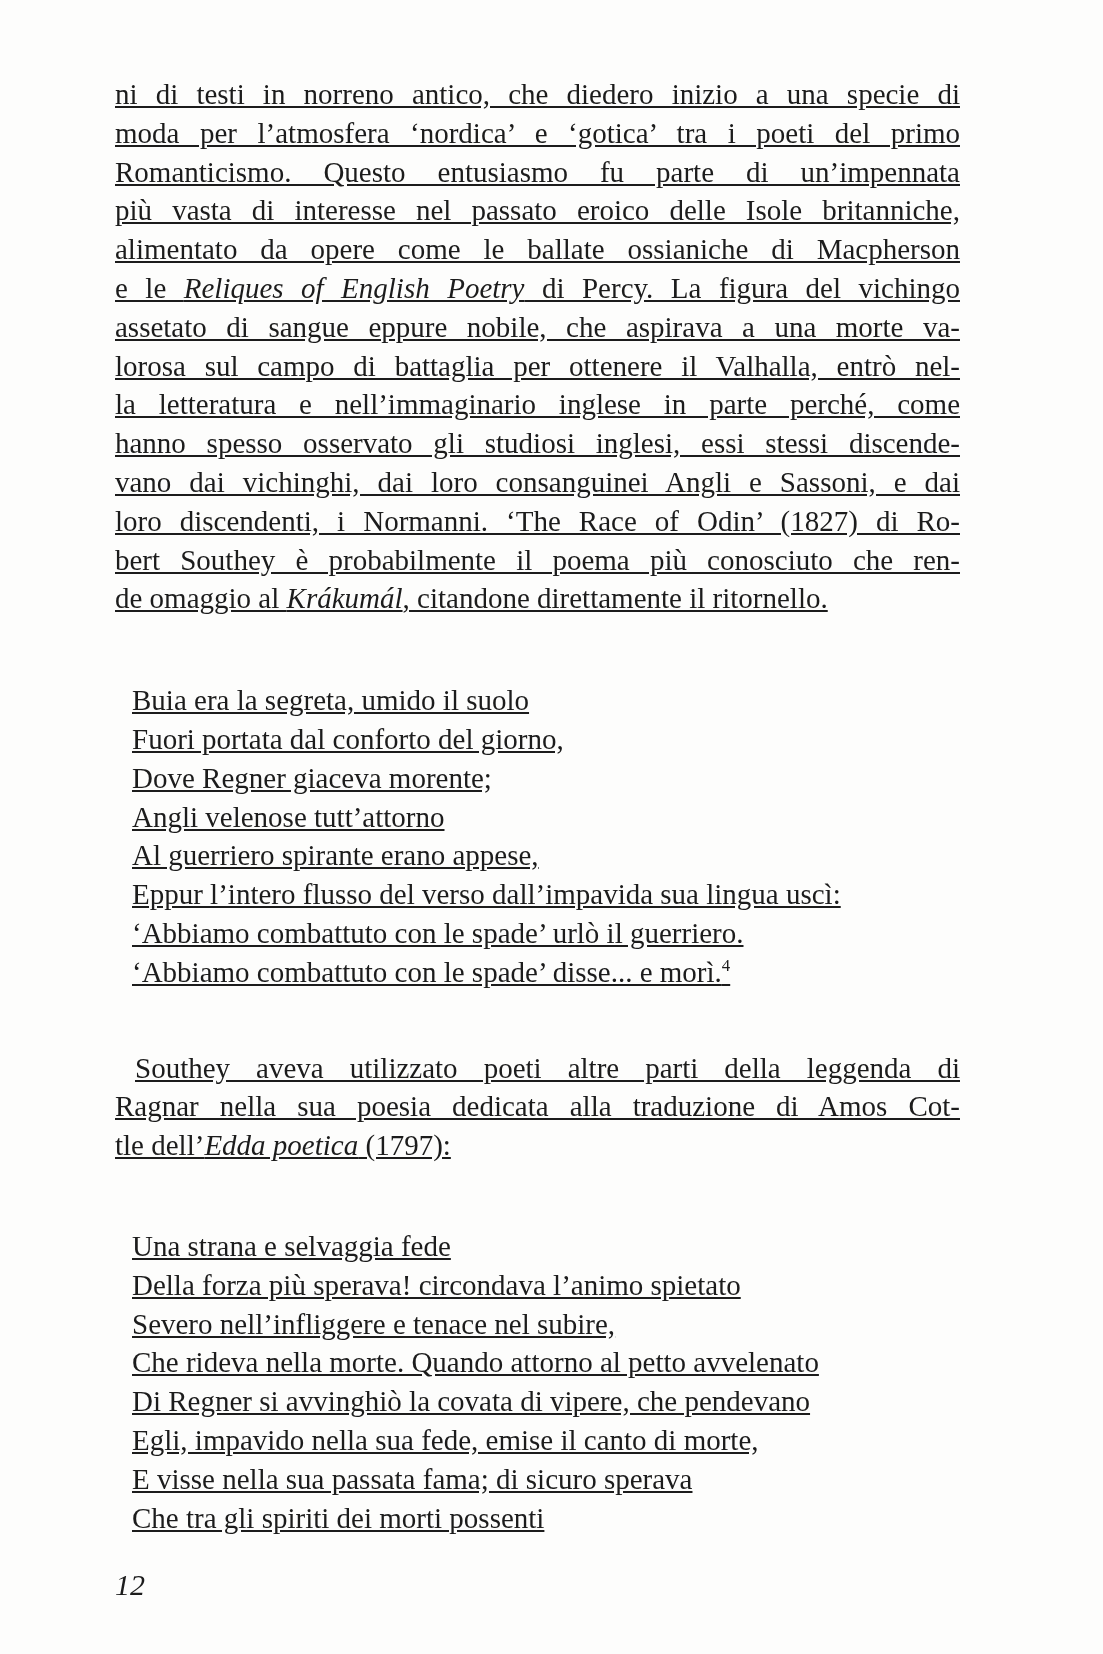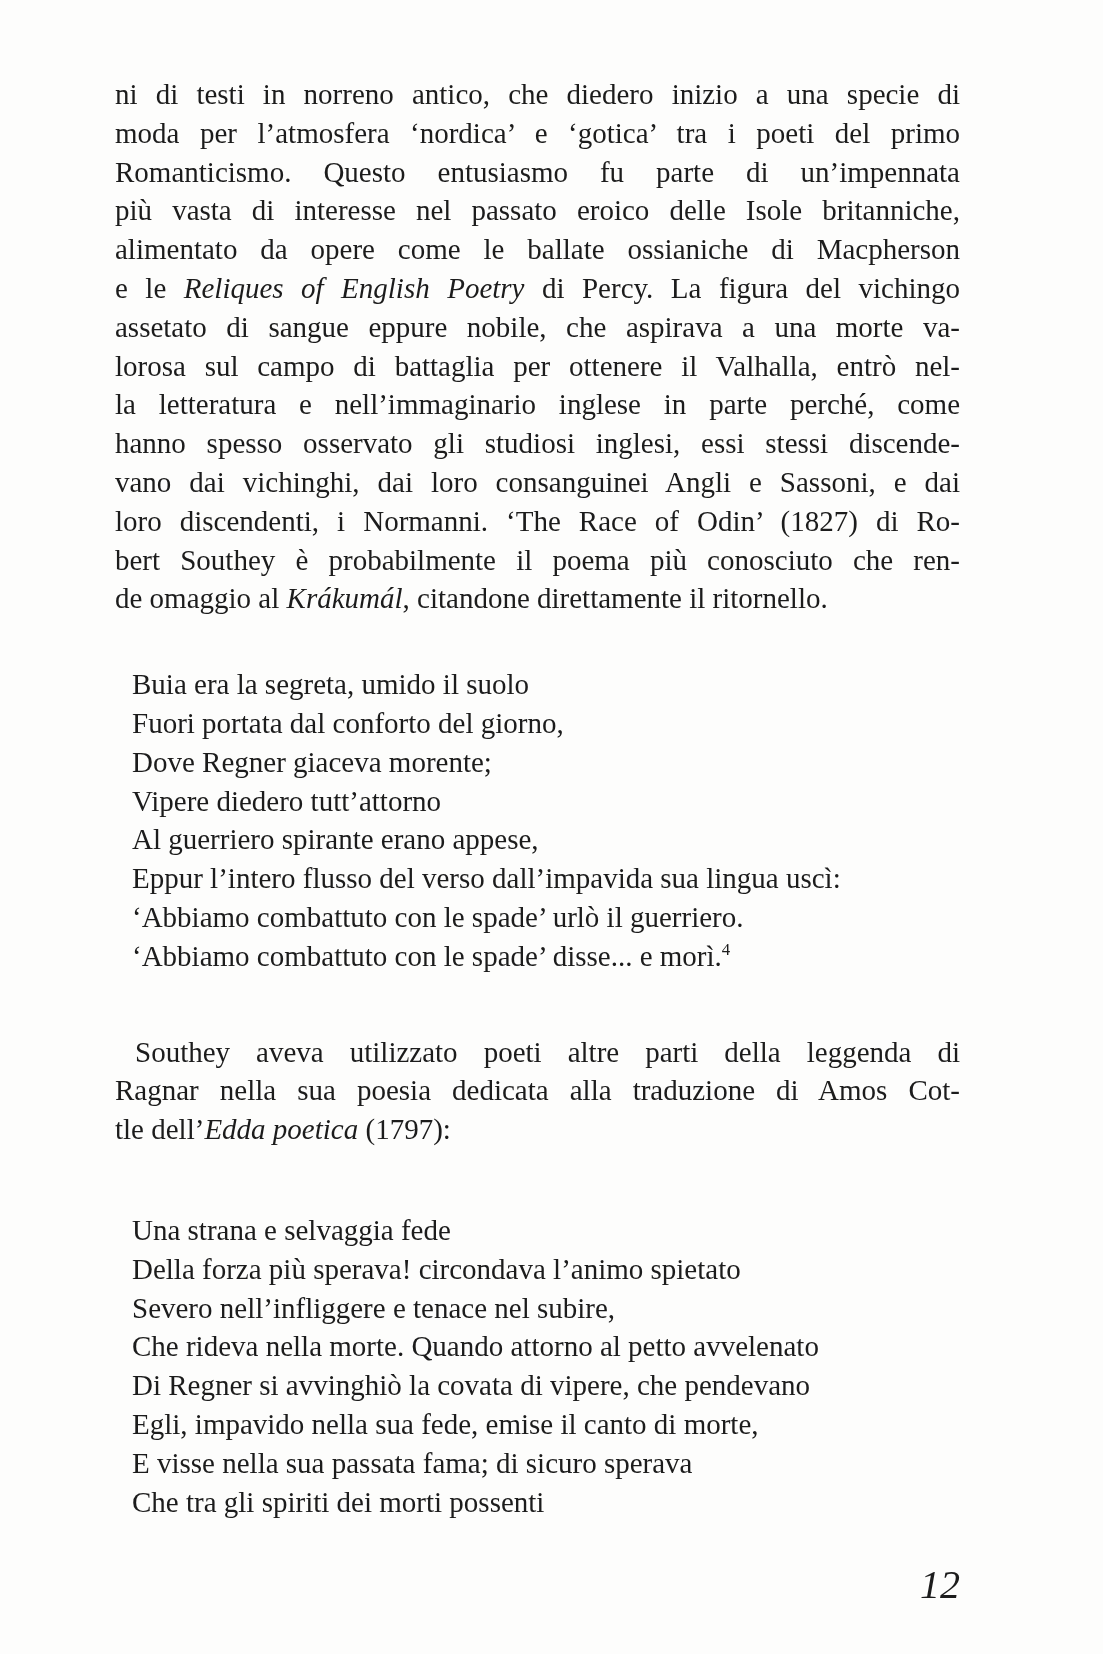--- a/index.html
+++ b/index.html
@@ -16,54 +16,55 @@
     font-family: "Liberation Serif", serif;
     overflow: hidden;
   }
   .textblock {
     position: absolute;
     left: 115px;
     top: 75px;
     width: 845px;
     font-size: 29px;
     line-height: 38.8px;
+    text-decoration: underline;
   }
   
   .bl {
     text-align: justify;
     text-align-last: justify;
     white-space: normal;
   }
   .bl.last {
     text-align-last: auto;
     text-align: left;
   }
   .indent1 { text-indent: 20px; }
   
   .pl {
     padding-left: 17px;
     text-align: left;
   }
-  .poem1 { margin-top: 47px; }
+  .poem1 { margin-top: 63px; }
   .para2 { margin-top: 57px; }
   .poem2 { margin-top: 62px; }
   .it { font-style: italic; text-align: center; }
   sup.fn {
     font-size: 0.58em;
     line-height: 0;
     vertical-align: super;
   }
   .pagenum {
     position: absolute;
     left: 115px;
     top: 1570px;
     width: 845px;
-    text-align: right;
+    text-align: left;
     font-style: italic;
-    font-size: 40px;
+    font-size: 30px;
     line-height: 30px;
   }
 </style>
 </head>
 <body>
 
 <div class="page">
   <div class="textblock">
 
     <div class="para1">
@@ -80,21 +81,21 @@
       <div class="bl"><span>vano dai vichinghi, dai loro consanguinei Angli e Sassoni, e dai</span></div>
       <div class="bl"><span>loro discendenti, i Normanni. ‘The Race of Odin’ (1827) di Ro-</span></div>
       <div class="bl"><span>bert Southey è probabilmente il poema più conosciuto che ren-</span></div>
       <div class="bl last"><span>de omaggio al </span><span class="it">Krákumál</span><span>, citandone direttamente il ritornello.</span></div>
     </div>
 
     <div class="poem1">
       <div class="pl">Buia era la segreta, umido il suolo</div>
       <div class="pl">Fuori portata dal conforto del giorno,</div>
       <div class="pl">Dove Regner giaceva morente;</div>
-      <div class="pl">Vipere diedero tutt’attorno</div>
+      <div class="pl">Angli velenose tutt’attorno</div>
       <div class="pl">Al guerriero spirante erano appese,</div>
       <div class="pl">Eppur l’intero flusso del verso dall’impavida sua lingua uscì:</div>
       <div class="pl">‘Abbiamo combattuto con le spade’ urlò il guerriero.</div>
       <div class="pl"><span>‘Abbiamo combattuto con le spade’ disse... e morì.</span><sup class="fn">4</sup></div>
     </div>
 
     <div class="para2">
       <div class="bl indent1"><span>Southey aveva utilizzato poeti altre parti della leggenda di</span></div>
       <div class="bl"><span>Ragnar nella sua poesia dedicata alla traduzione di Amos Cot-</span></div>
       <div class="bl last"><span>tle dell’</span><span class="it">Edda poetica</span><span> (1797):</span></div>

